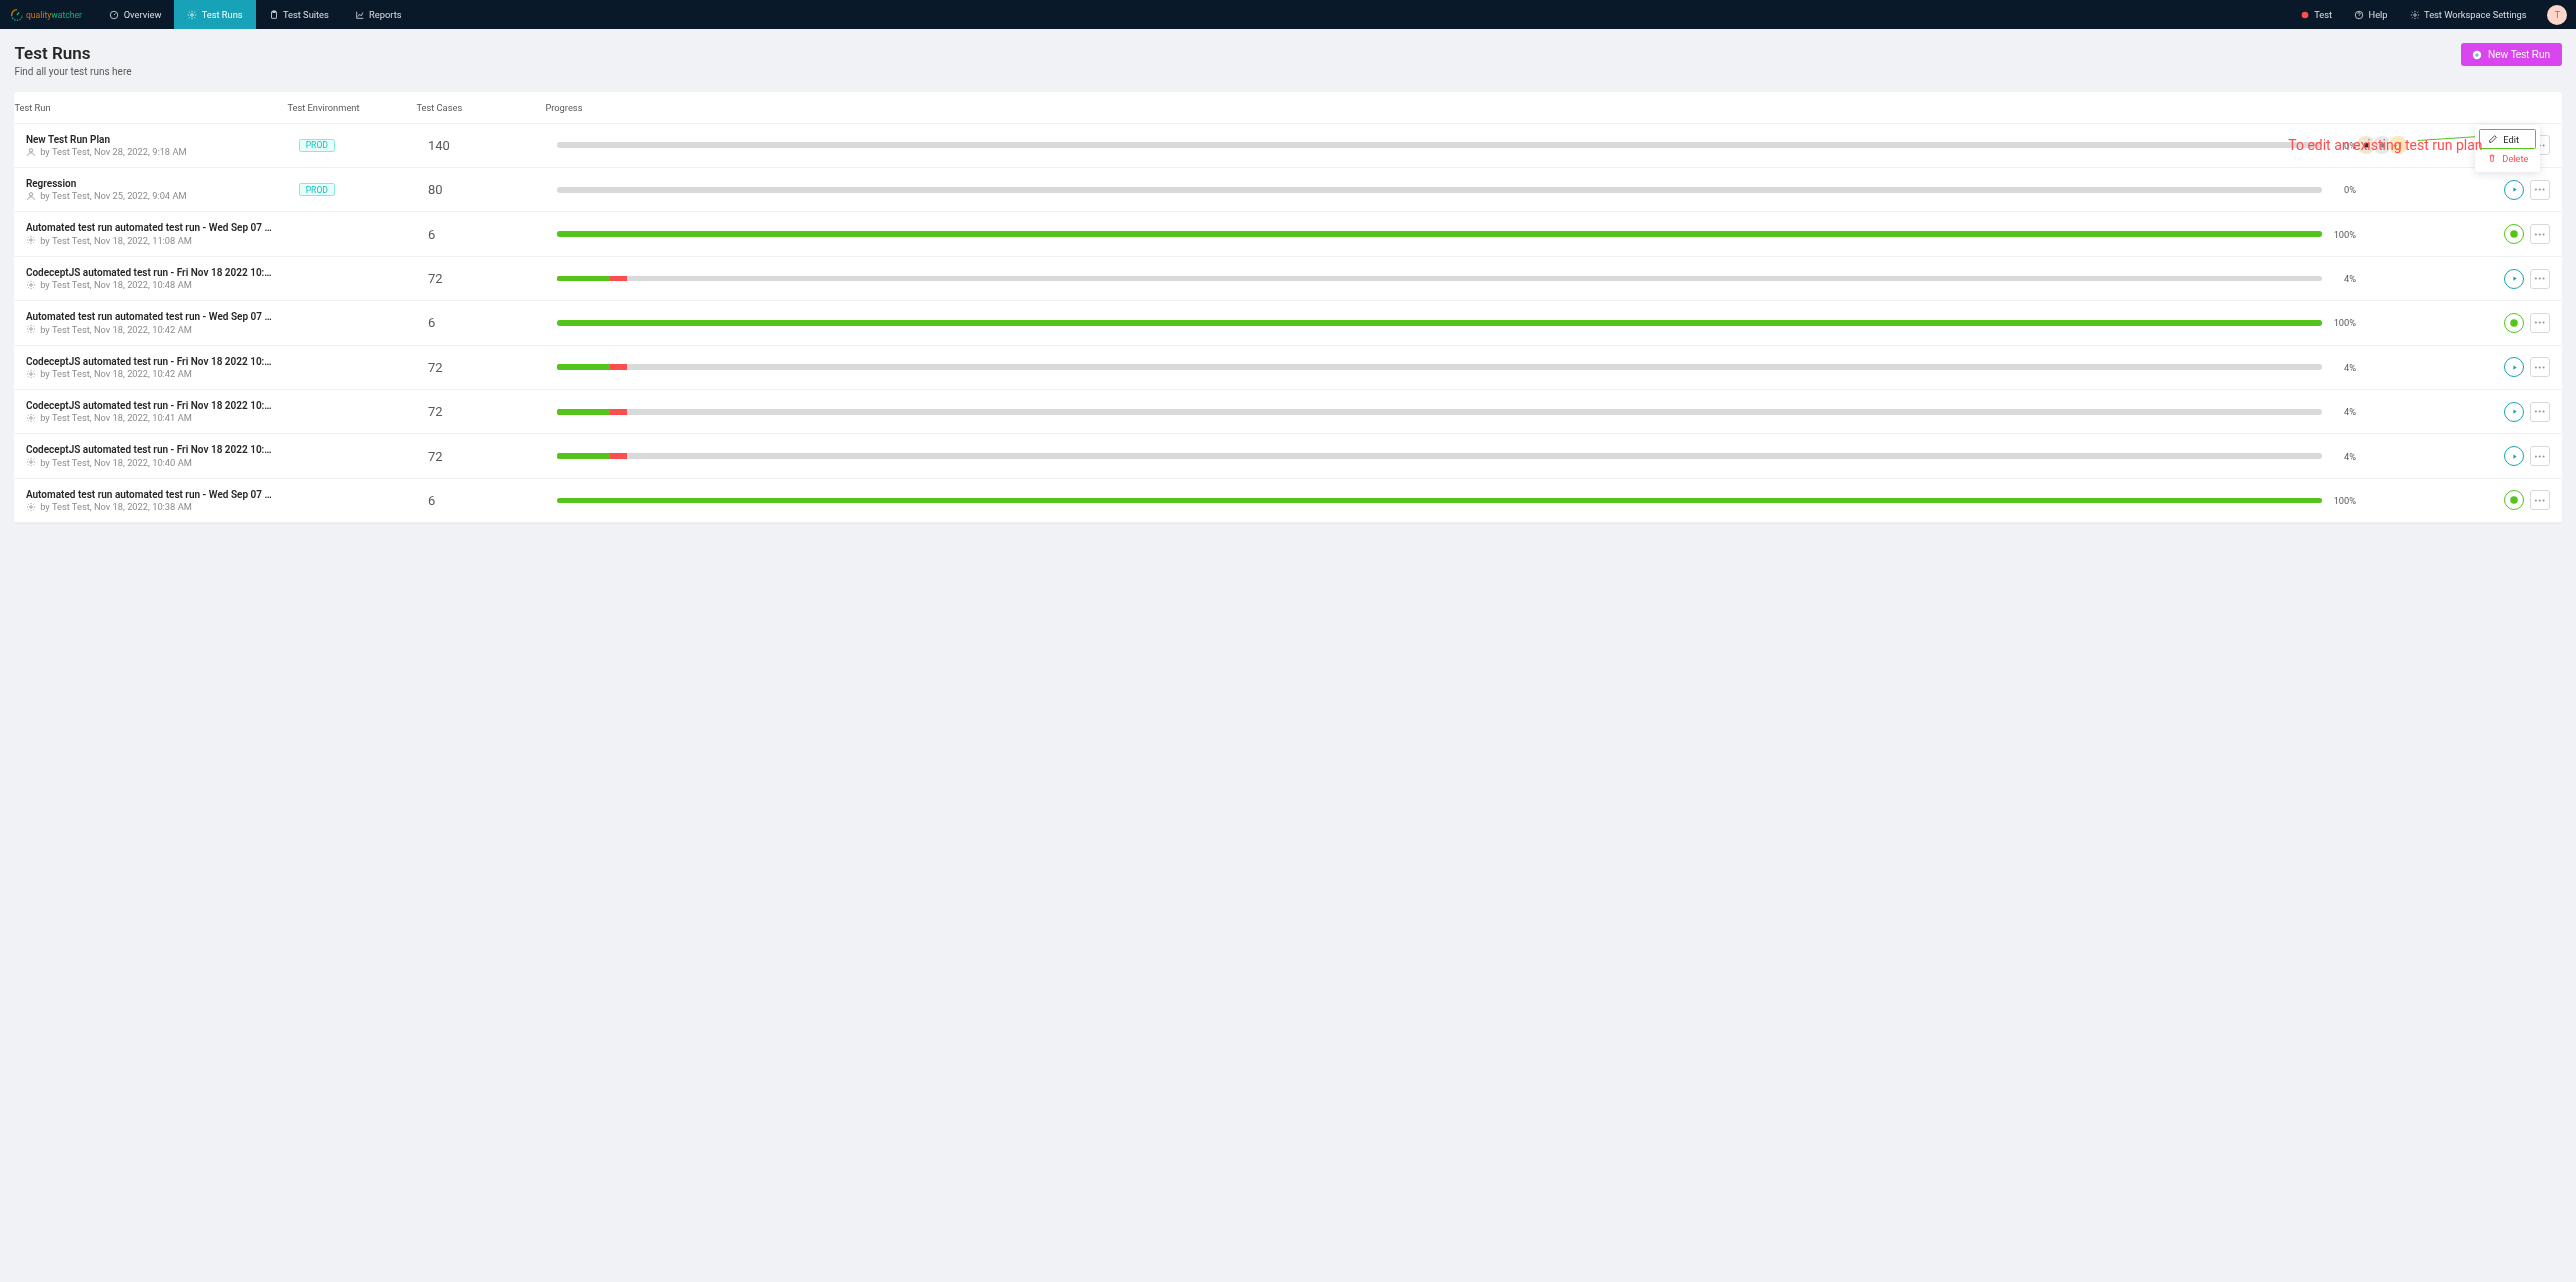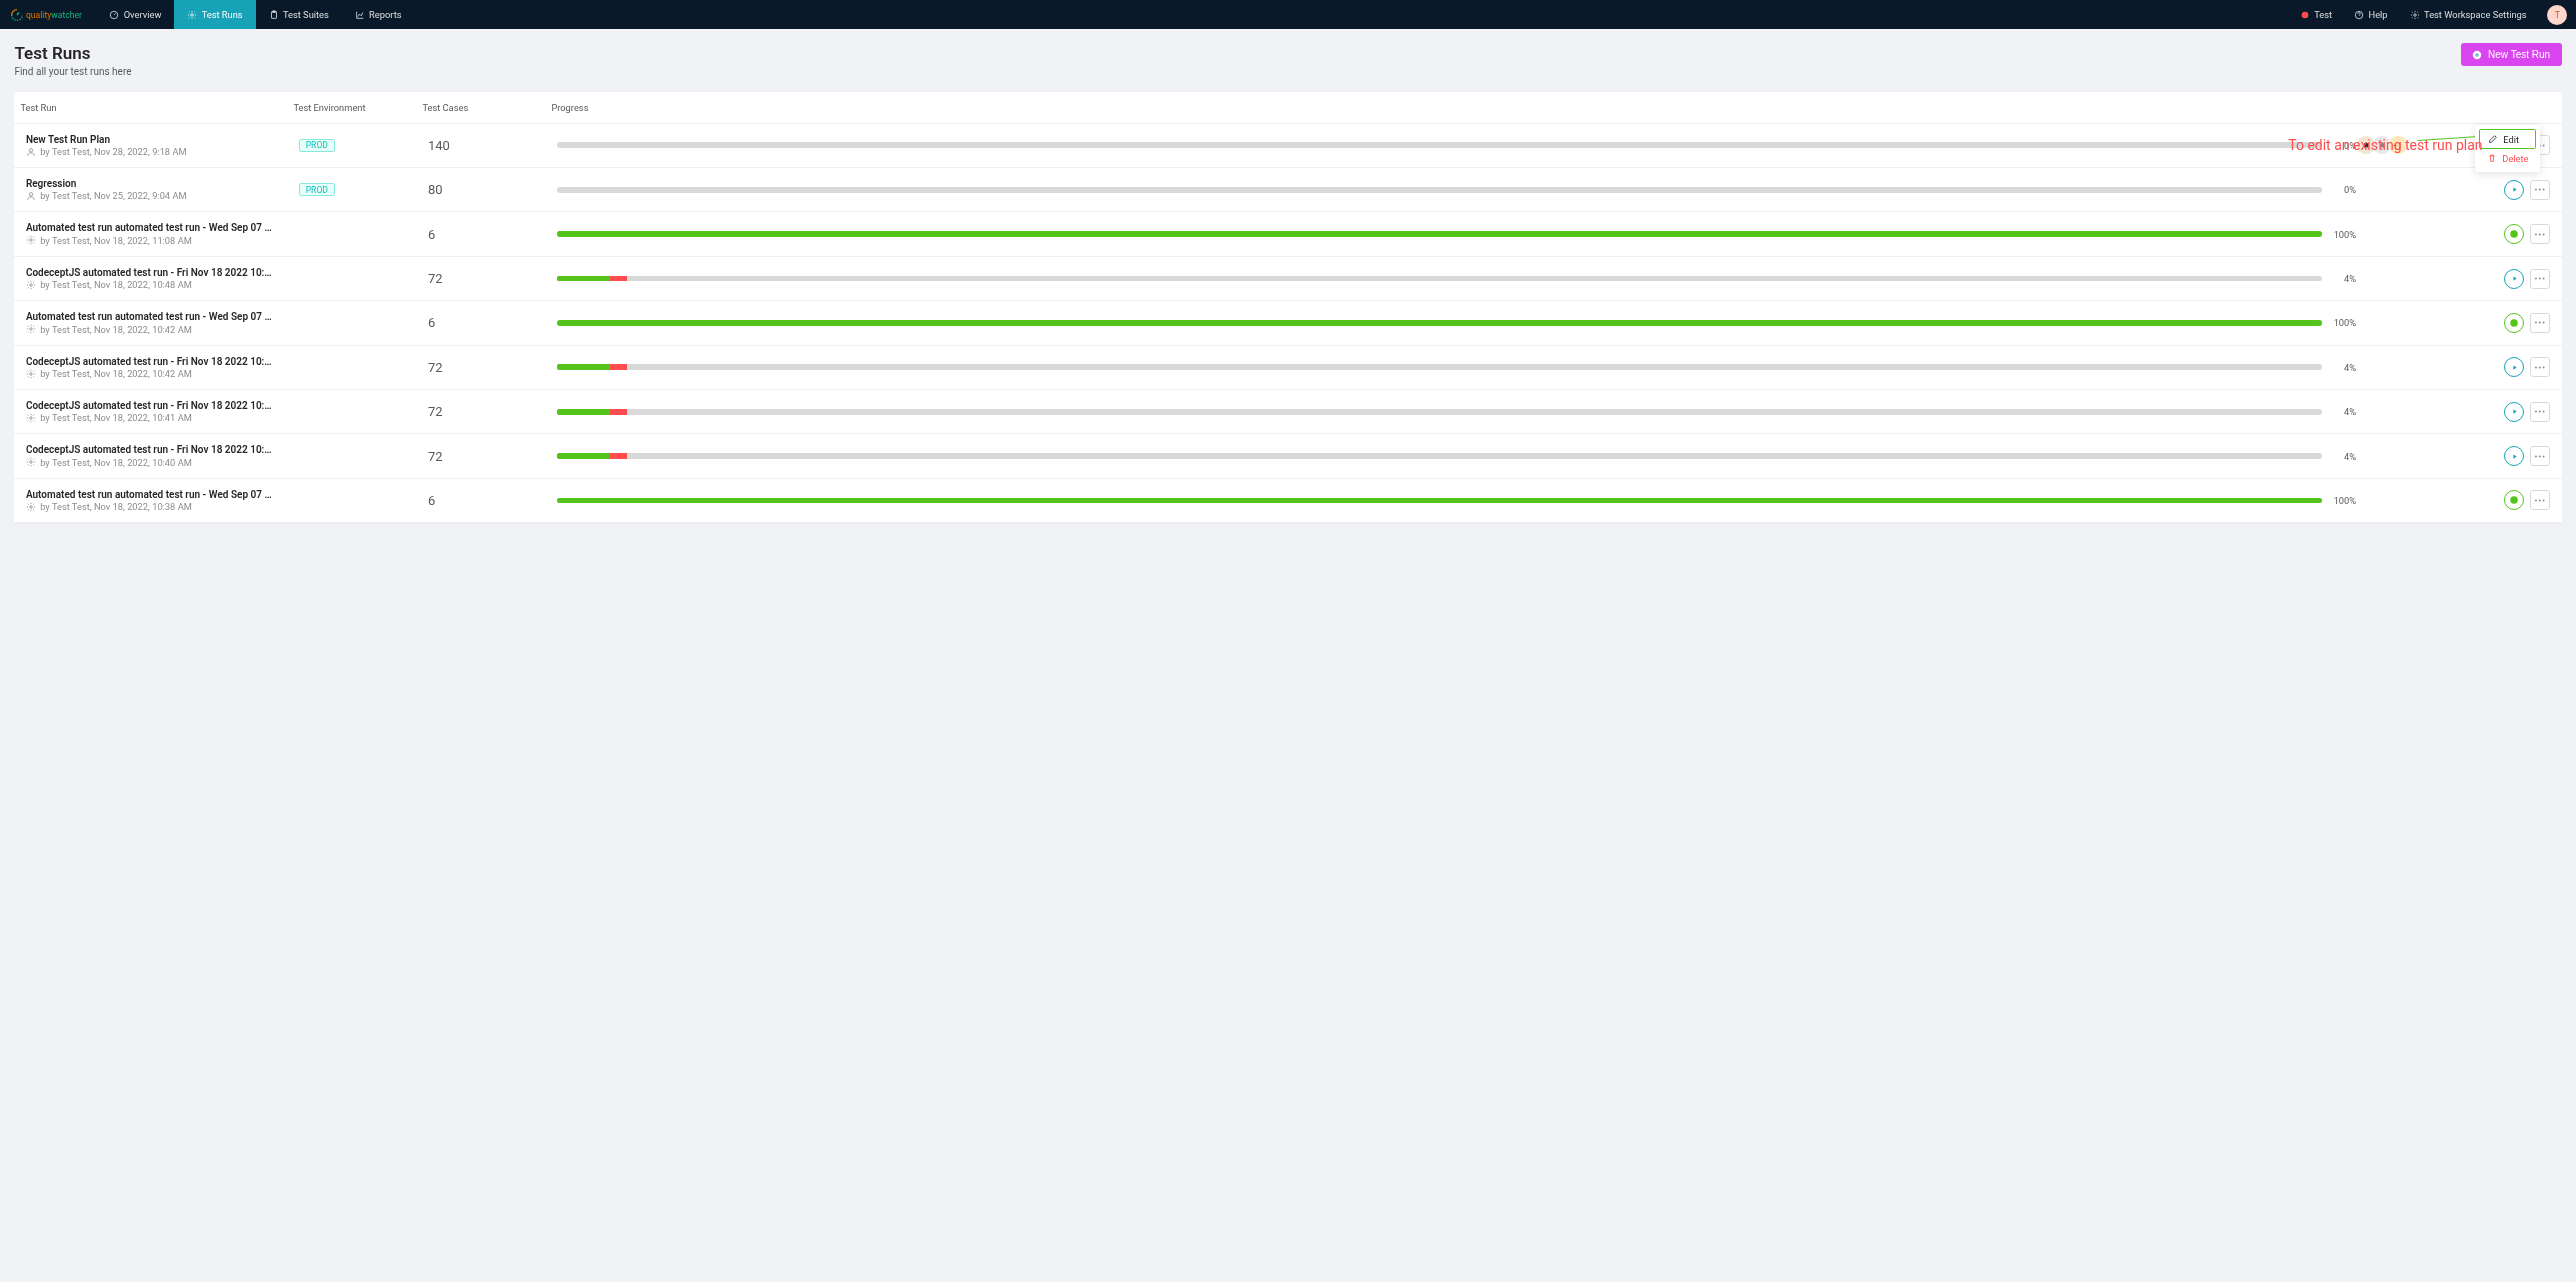--- a/index.html
+++ b/index.html
@@ -19,21 +19,21 @@
 .avatar-top { width: 20px; height: 20px; border-radius: 50%; background: #ffd6cc; color: #c85a3f; display: flex; align-items: center; justify-content: center; font-size: 8.6px; margin-left: 7.2px; }
 .coral-icon { width: 10px; height: 10px; color: #ff4d4f; }
 
 .page-header { padding: 14.4px; display: flex; justify-content: space-between; align-items: flex-start; }
 .page-title { font-size: 17px; font-weight: 600; margin-bottom: 2.9px; }
 .page-subtitle { font-size: 10px; color: #595959; }
 .btn-primary { background: #d946ef; color: #fff; border: none; border-radius: 2.9px; padding: 5.8px 11.5px; font-size: 10px; display: flex; align-items: center; gap: 5.8px; cursor: pointer; }
 .btn-primary svg { width: 10px; height: 10px; }
 
 .table-wrap { margin: 0 14.4px 14.4px; background: #fff; border-radius: 2.9px; box-shadow: 0 0.7px 1.4px rgba(0,0,0,0.03); position: relative; }
-.table-header { display: flex; padding: 10px 6px; color: #595959; font-size: 9.3px; border-bottom: 0.7px solid #f0f0f0; }
+.table-header { display: flex; padding: 10px 0; color: #595959; font-size: 9.3px; border-bottom: 0.7px solid #f0f0f0; }
 .col-name { flex: 0 0 273px; }
 .col-env { flex: 0 0 129px; }
 .col-cases { flex: 0 0 129px; text-align: left; }
 .col-progress { flex: 1; }
 .col-avatars { flex: 0 0 108px; }
 .col-actions { flex: 0 0 86px; display: flex; justify-content: flex-end; gap: 5.8px; }
 
 .row { display: flex; align-items: center; padding: 10px 11.5px; border-bottom: 0.7px solid #f0f0f0; }
 .run-name { font-weight: 600; font-size: 10px; margin-bottom: 1.4px; }
 .run-meta { display: flex; align-items: center; gap: 4.3px; color: #8c8c8c; font-size: 9.3px; }

